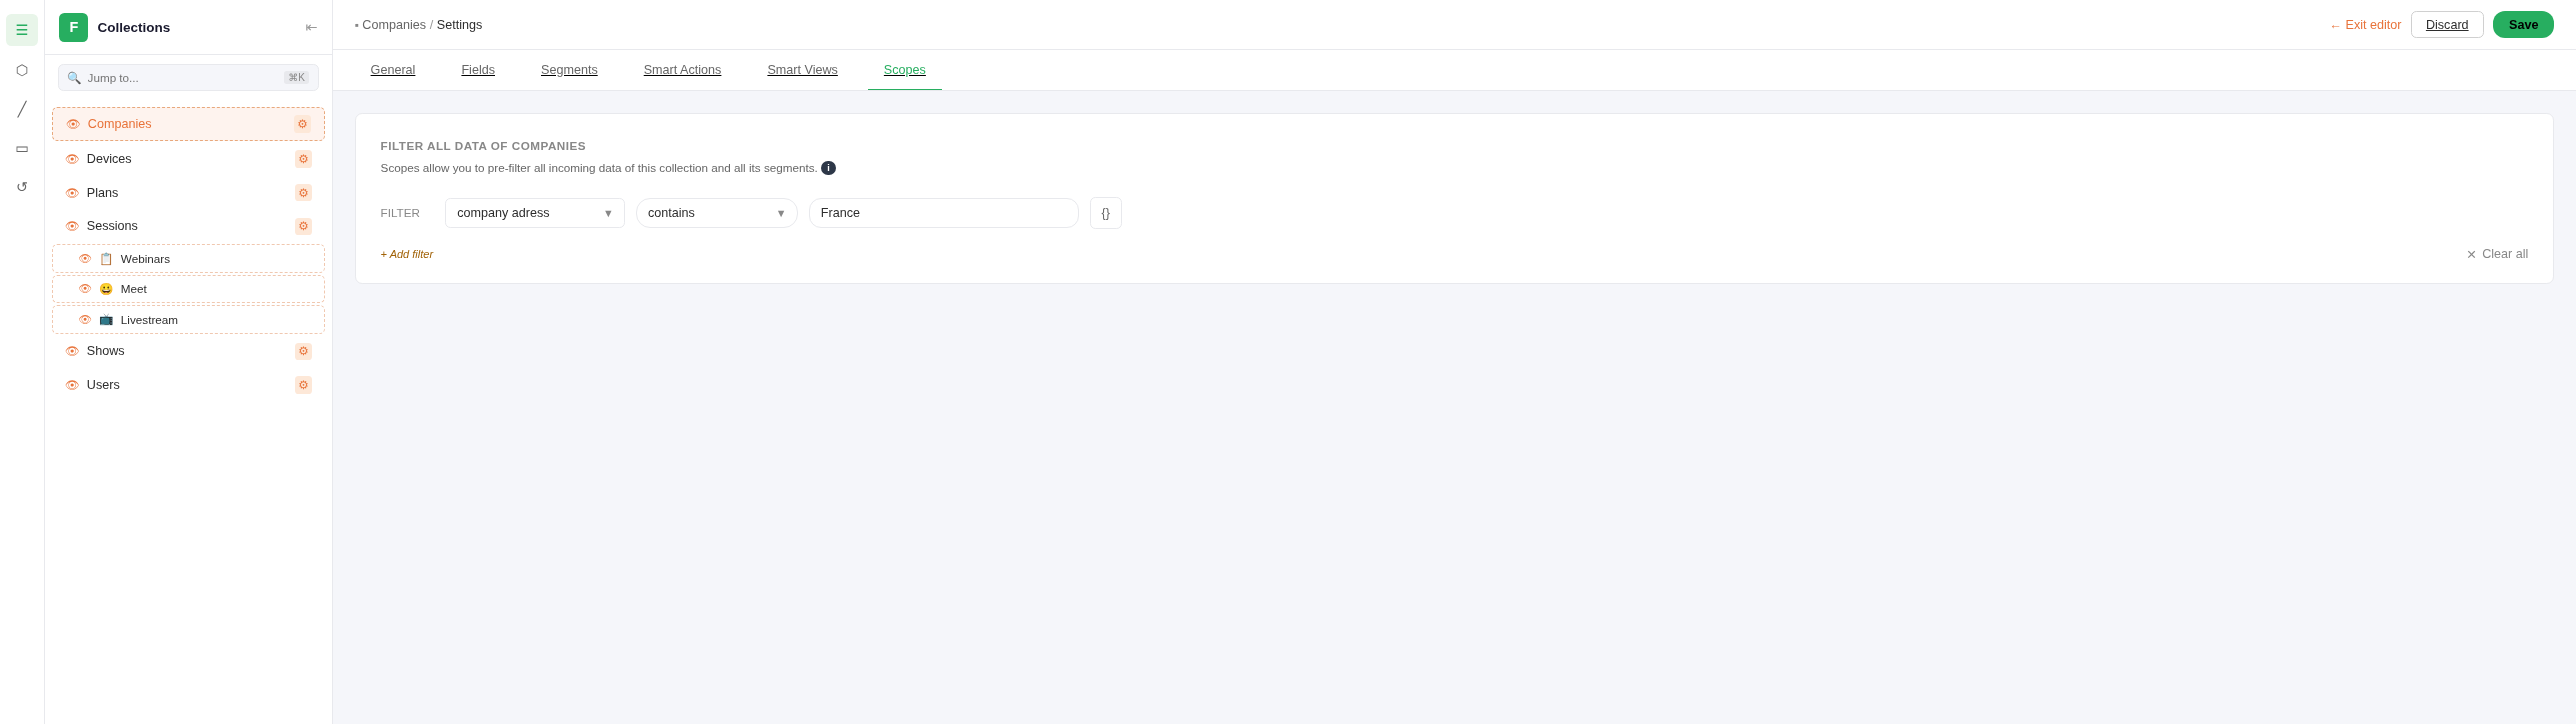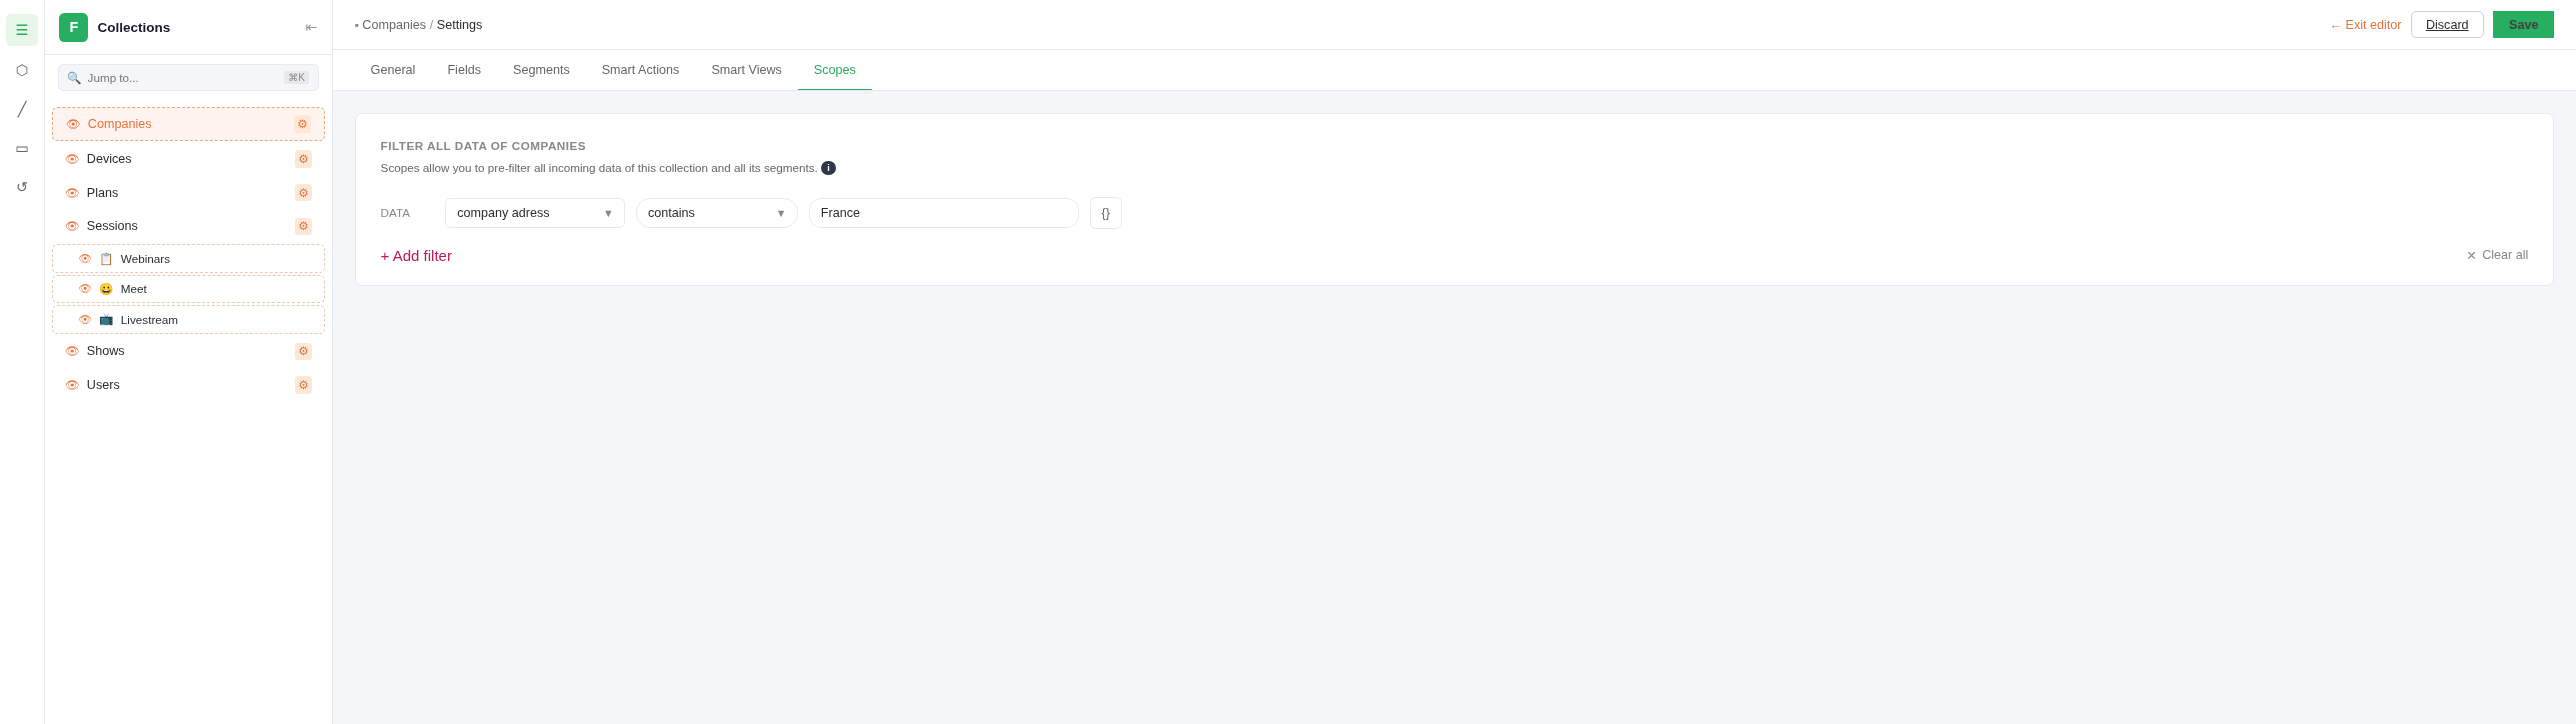--- a/index.html
+++ b/index.html
@@ -40,24 +40,24 @@
     
     .main-header { background: #fff; border-bottom: 0.9px solid #e8e9ed; padding: 0 21.6px; display: flex; align-items: center; justify-content: space-between; height: 50px; }
     .breadcrumb { display: flex; align-items: center; gap: 3.6px; color: #666; font-size: 12.6px; }
     .breadcrumb-icon { font-size: 11.7px; color: #888; }
     .breadcrumb-sep { color: #999; }
     .breadcrumb-current { color: #2d2d2d; font-weight: 500; }
 
     .header-actions { display: flex; align-items: center; gap: 9px; }
     .exit-editor-btn { display: flex; align-items: center; gap: 3.6px; color: #e8733a; background: none; border: none; cursor: pointer; font-size: 12.6px; }
     .discard-btn { background: #fff; border: 0.9px solid #d0d0d0; border-radius: 5.4px; padding: 5.4px 14.4px; font-size: 12.6px; cursor: pointer; color: #2d2d2d; text-decoration: underline; }
-    .save-btn { background: #27ae60; border: none; border-radius: 0; padding: 6.3px 16px; font-size: 12.6px; cursor: pointer; color: #404040; font-weight: 600; }
-
-    
-    .tabs { background: #fff; border-bottom: 0.9px solid #e8e9ed; padding: 0 21.6px; display: flex; gap: 0; }
+    .save-btn { background: #27ae60; border: none; border-radius: 12px; padding: 6.3px 16px; font-size: 12.6px; cursor: pointer; color: #000000; font-weight: 600; }
+
+    
+    .tabs { background: #fff; border-bottom: 0.9px solid #e8e9ed; padding: 0 21.6px; display: flex; gap: 14px; text-decoration: underline; }
     .tab { padding: 12.6px 16px; font-size: 12.6px; color: #666; cursor: pointer; border-bottom: 1.8px solid transparent; }
     .tab.active { color: #27ae60; border-bottom-color: #27ae60; font-weight: 500; }
 
     
     .content { flex: 1; padding: 21.6px; overflow-y: auto; }
     .filter-card { background: #fff; border-radius: 7.2px; border: 0.9px solid #e8e9ed; padding: 25px 25px 21.6px; }
     .filter-title { font-size: 11.7px; font-weight: 700; color: #888; letter-spacing: 0.5px; text-transform: uppercase; margin-bottom: 9px; }
     .filter-desc { font-size: 11.7px; color: #666; margin-bottom: 21.6px; display: flex; align-items: center; gap: 3.6px; }
     .info-icon { display: inline-flex; width: 14.4px; height: 14.4px; background: #2d3748; border-radius: 50%; color: white; align-items: center; justify-content: center; font-size: 9px; font-weight: bold; }
 
@@ -65,21 +65,21 @@
     .where-label { color: #888; font-size: 11.7px; font-weight: 500; min-width: 54px; }
     .filter-select { display: flex; align-items: center; justify-content: space-between; border: 0.9px solid #e8e9ed; border-radius: 5.4px; padding: 7.2px 10.8px; background: #fff; cursor: pointer; gap: 18px; }
     .filter-select-field { min-width: 180px; }
     .filter-select-op { min-width: 162px; border-radius: 14px; }
     .filter-select span { color: #2d2d2d; font-size: 12.6px; }
     .filter-select .chevron { color: #888; font-size: 10.8px; }
     .filter-value { border: 0.9px solid #e8e9ed; border-radius: 12px; padding: 7.2px 10.8px; font-size: 12.6px; color: #2d2d2d; flex: 1; max-width: 270px; outline: none; }
     .bracket-btn { width: 32px; height: 32px; border: 0.9px solid #e8e9ed; border-radius: 5.4px; display: flex; align-items: center; justify-content: center; cursor: pointer; color: #666; font-size: 12.6px; background: #fff; }
 
     .filter-footer { display: flex; align-items: center; justify-content: space-between; margin-top: 3.6px; }
-    .add-filter-btn { display: flex; align-items: center; gap: 5.4px; color: #be185d; background: none; border: none; cursor: pointer; font-size: 15px; font-weight: 500; }
+    .add-filter-btn { display: flex; align-items: center; gap: 5.4px; color: #a16207; background: none; border: none; cursor: pointer; font-size: 11px; font-weight: 500; font-style: italic; }
     .clear-all-btn { display: flex; align-items: center; gap: 5.4px; color: #888; background: none; border: none; cursor: pointer; font-size: 12.6px; }
   </style>
 </head>
 <body>
 
 <div class="icon-bar">
   <div class="icon-bar-btn active">☰</div>
   <div class="icon-bar-btn">⬡</div>
   <div class="icon-bar-btn">╱</div>
   <div class="icon-bar-btn">▭</div>
@@ -189,21 +189,21 @@
 
   <div class="content">
     <div class="filter-card">
       <div class="filter-title">FILTER ALL DATA OF COMPANIES</div>
       <div class="filter-desc">
         <span>Scopes allow you to pre-filter all incoming data of this collection and all its segments.</span>
         <span class="info-icon">i</span>
       </div>
 
       <div class="filter-row">
-        <span class="where-label">DATA</span>
+        <span class="where-label">FILTER</span>
 
         <div class="filter-select filter-select-field">
           <span>company adress</span>
           <span class="chevron">▼</span>
         </div>
 
         <div class="filter-select filter-select-op">
           <span>contains</span>
           <span class="chevron">▼</span>
         </div>

